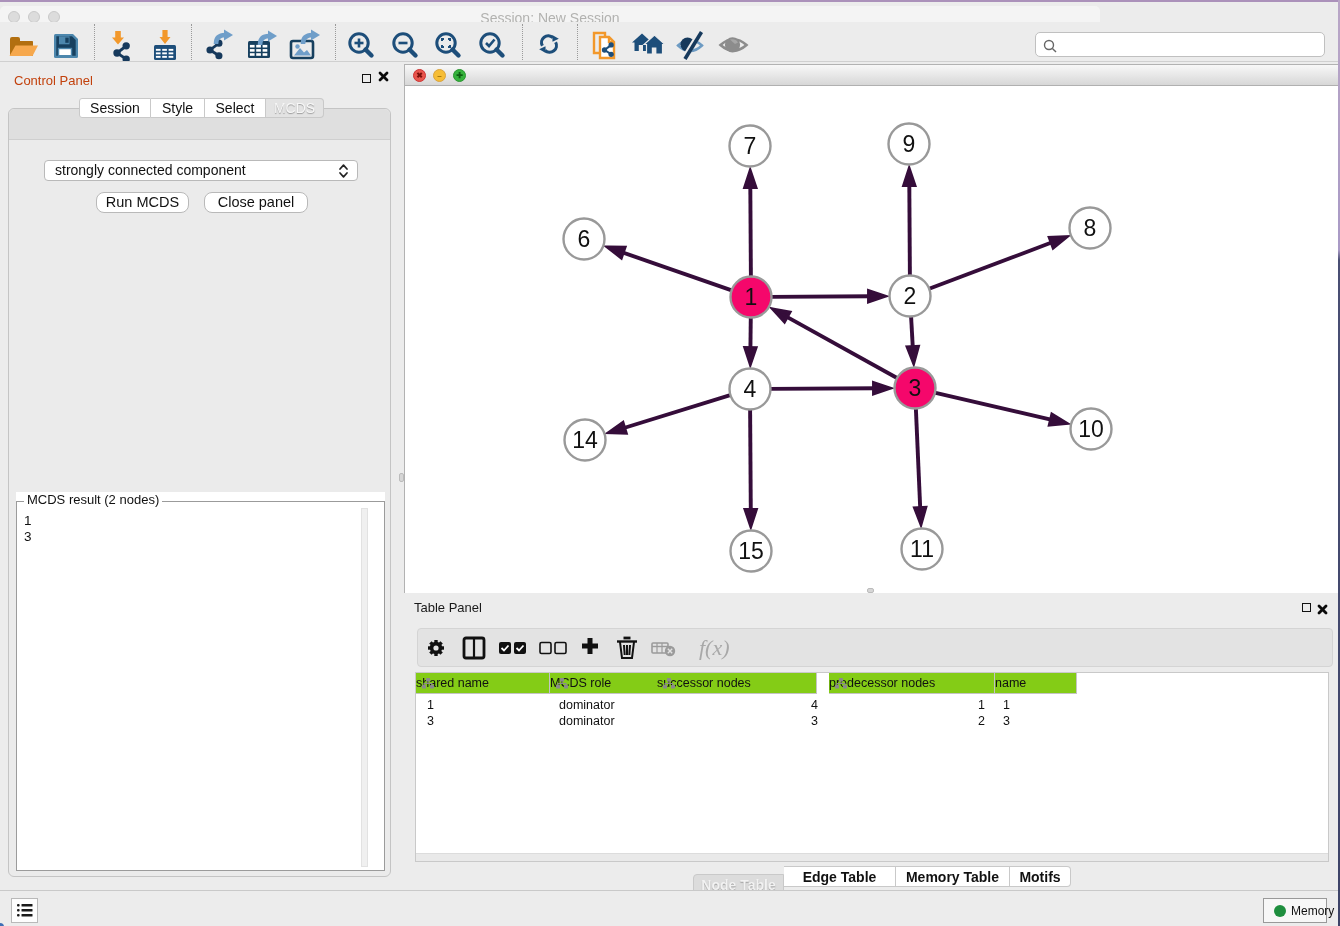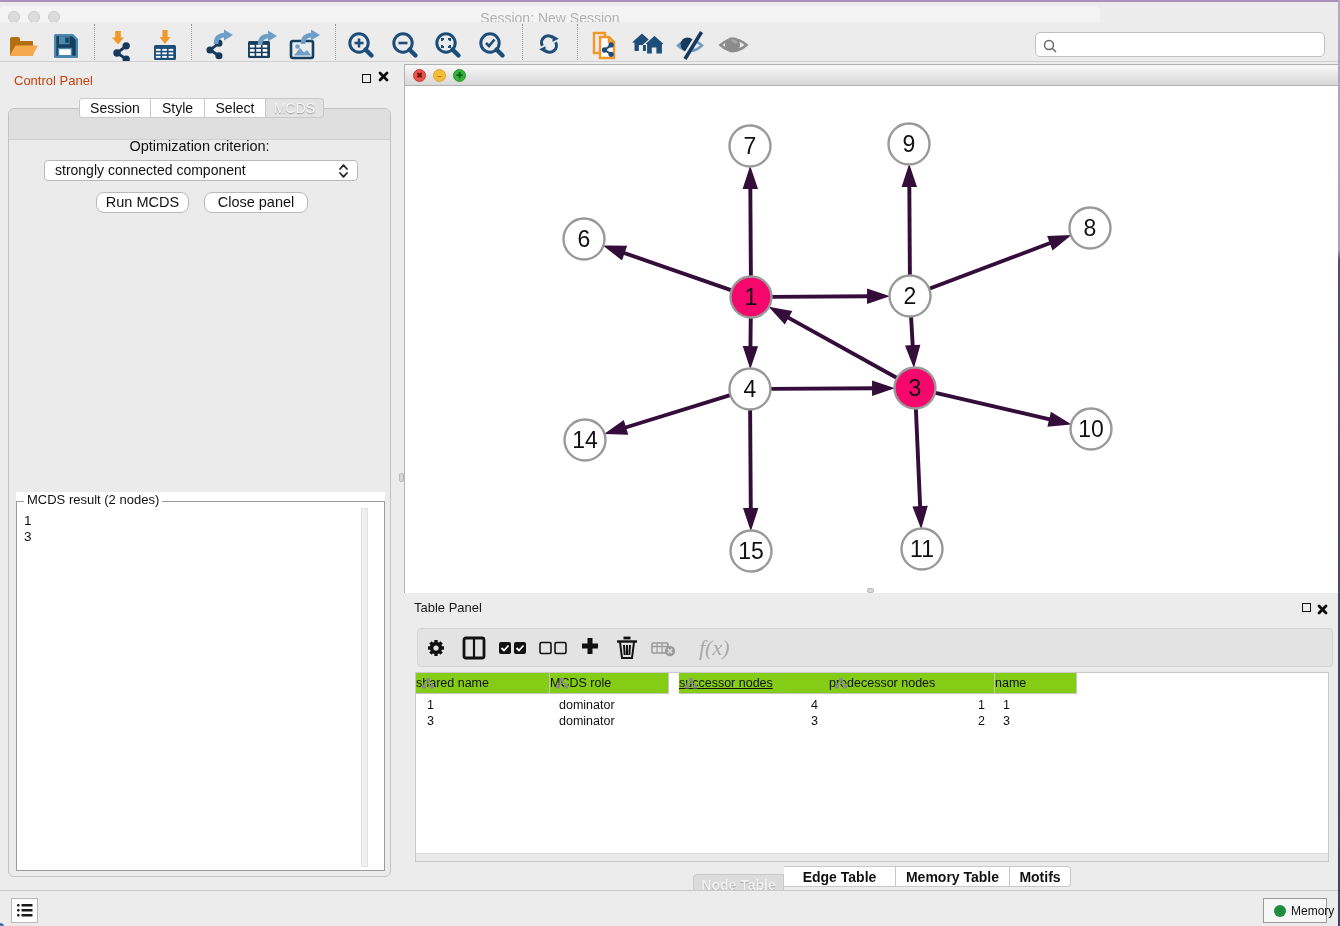--- a/index.html
+++ b/index.html
@@ -232,21 +232,20 @@
         </svg>
     </div>
     <div id="tabpane">
       <div id="tabpane-topband"></div>
       <div class="tabs">
         <div class="tab" style="width:72px;">Session</div>
           <div class="tab" style="width:54px;">Style</div>
           <div class="tab" style="width:61px;">Select</div>
           <div class="tab sel" style="width:58px;">MCDS</div>
       </div>
-      <div id="optlabel">Optimization criterion:</div>
       <div id="optselect">strongly connected component
         <svg style="position:absolute;right:8px;top:2px;" width="11" height="16" viewBox="0 0 11 16">
             <g stroke="#222" stroke-width="1.7" fill="none" stroke-linecap="round" stroke-linejoin="round">
               <path d="M2 6 L5.5 2.2 L9 6"></path>
               <path d="M2 10 L5.5 13.8 L9 10"></path>
             </g>
           </svg>
       </div>
       <div class="btn" style="left:87px; top:83px; width:93px;">Run MCDS</div>
       <div class="btn" style="left:195px; top:83px; width:104px;">Close panel</div>
@@ -395,21 +394,21 @@
               </g>
             </svg>shared name</div>
         <div class="th" style="left:134px; width:119px;"><svg width="12" height="11" viewBox="0 0 12 11">
               <g fill="#8a8a8a">
                 <rect x="4" y="0" width="4" height="3.4" rx="0.5"></rect>
                 <rect x="0" y="7" width="4" height="3.4" rx="0.5"></rect>
                 <rect x="8" y="7" width="4" height="3.4" rx="0.5"></rect>
                 <path d="M6 3.4 L6 5.5 M2 7 L2 5.5 L10 5.5 L10 7" stroke="#8a8a8a" stroke-width="1.1" fill="none"></path>
               </g>
             </svg>MCDS role</div>
-        <div class="th" style="left:263px; width:160px;text-decoration:underline;"><svg width="12" height="11" viewBox="0 0 12 11">
+        <div class="th" style="left:241px; width:160px;"><svg width="12" height="11" viewBox="0 0 12 11">
               <g fill="#8a8a8a">
                 <rect x="4" y="0" width="4" height="3.4" rx="0.5"></rect>
                 <rect x="0" y="7" width="4" height="3.4" rx="0.5"></rect>
                 <rect x="8" y="7" width="4" height="3.4" rx="0.5"></rect>
                 <path d="M6 3.4 L6 5.5 M2 7 L2 5.5 L10 5.5 L10 7" stroke="#8a8a8a" stroke-width="1.1" fill="none"></path>
               </g>
             </svg>successor nodes</div>
         <div class="th" style="left:413px; width:166px;"><svg width="12" height="11" viewBox="0 0 12 11">
               <g fill="#8a8a8a">
                 <rect x="4" y="0" width="4" height="3.4" rx="0.5"></rect>

